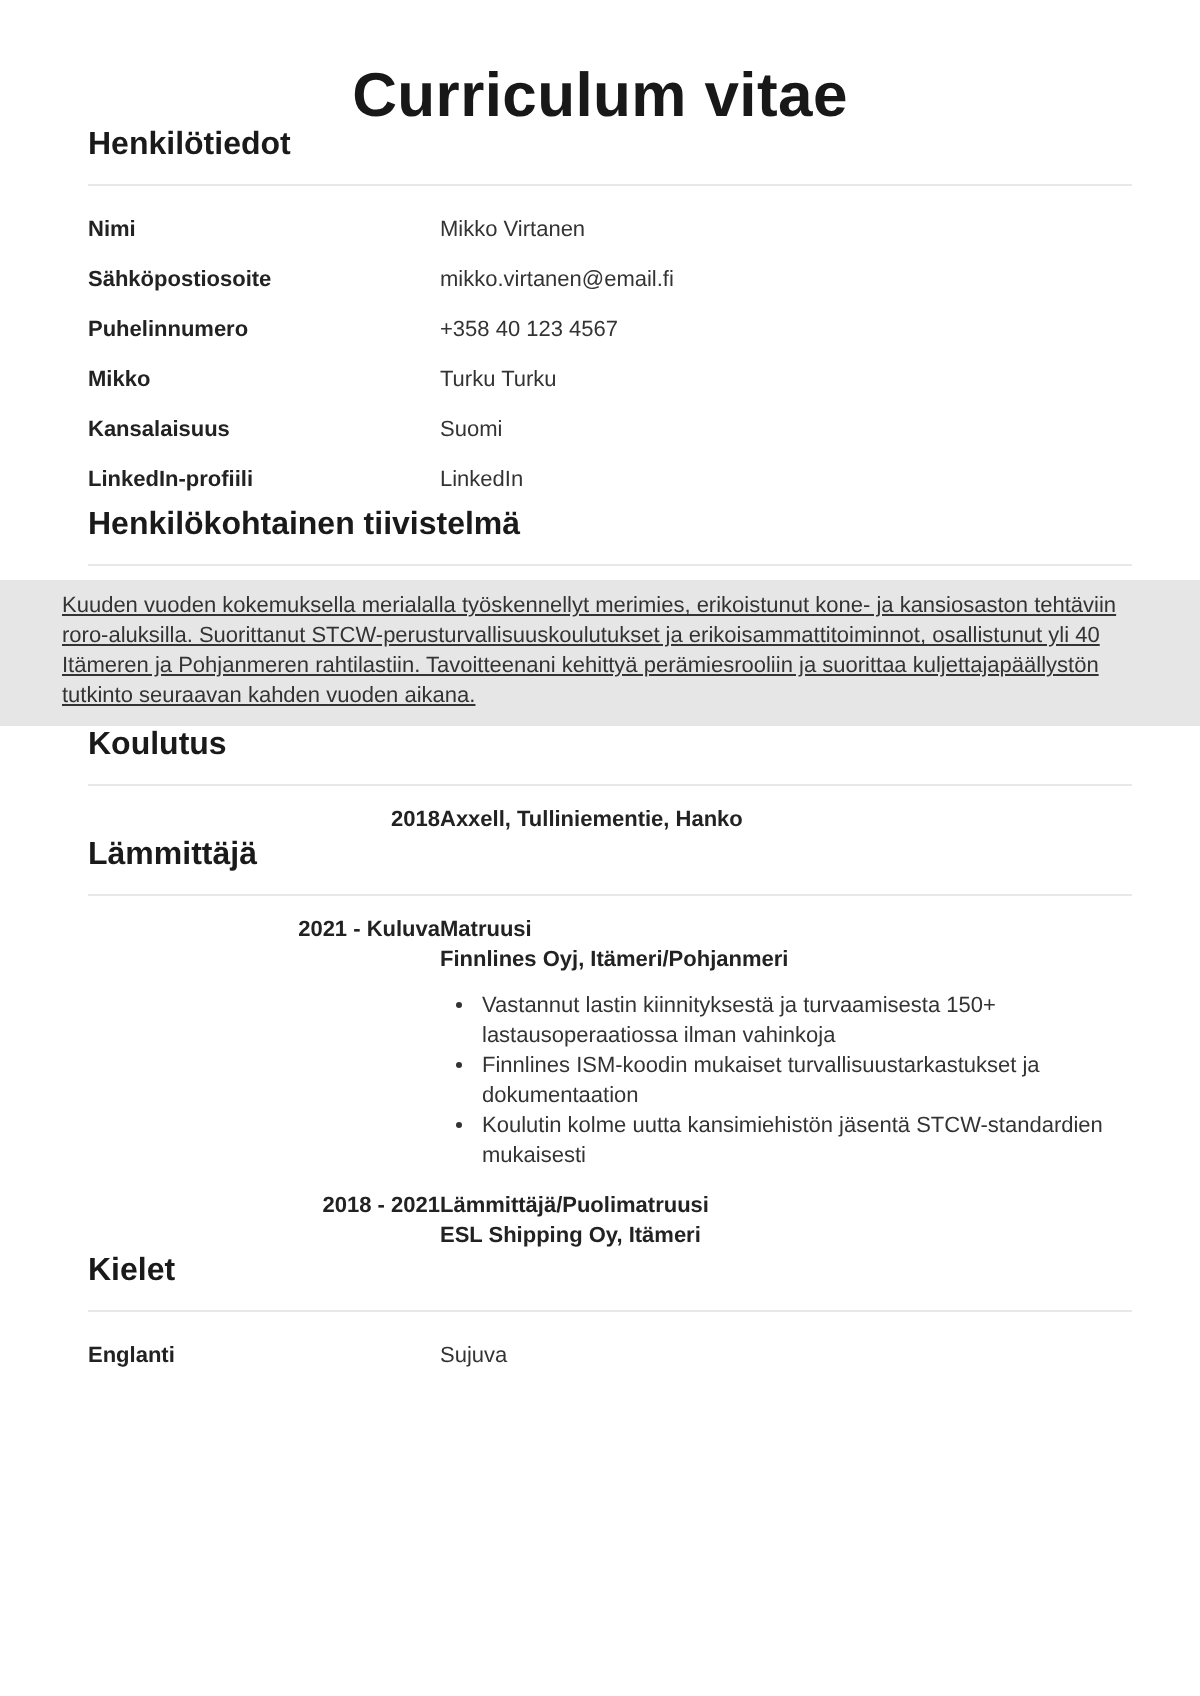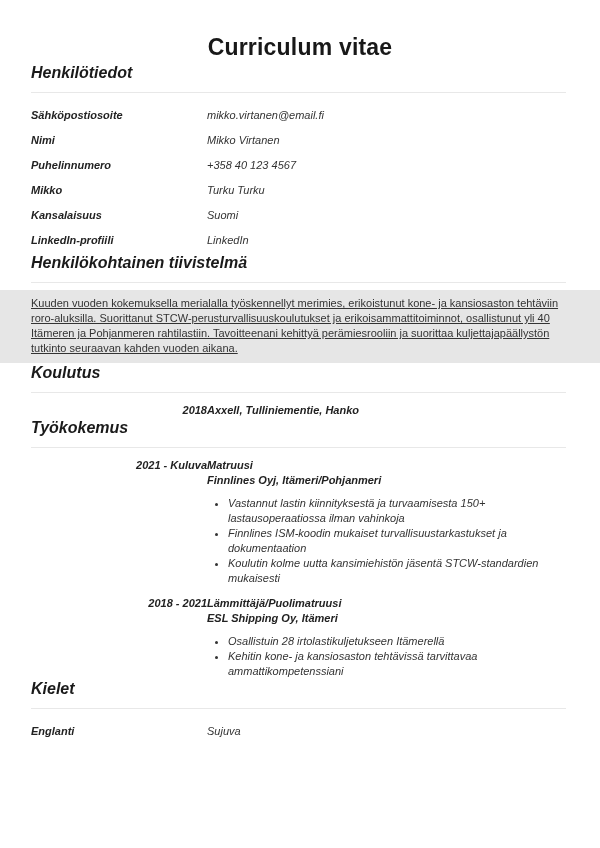--- a/index.html
+++ b/index.html
@@ -12,25 +12,25 @@
     height: 848px;
     overflow: hidden;
     font-family: "Liberation Sans", sans-serif;
     font-size: 11px;
     color: #333333;
     -webkit-font-smoothing: antialiased;
   }
   .page { width: 600px; }
 
   
-  .px { margin-left: 31px; margin-right: 34px; font-style: italic; }
+  .px { margin-left: 44px; margin-right: 34px; }
 
   h1.cv-title {
     margin: 32px 31px 0 31px;
-    font-size: 23px;
+    font-size: 31px;
     line-height: 31px;
     font-weight: bold;
     text-align: center;
     color: #181818;
     letter-spacing: 0.2px;
   }
 
   h2.sec-heading {
     font-size: 16px;
     line-height: 19px;
@@ -94,26 +94,26 @@
 <body>
 
 <div class="page">
 
   <h1 class="cv-title">Curriculum vitae</h1>
 
   <section>
     <h2 class="sec-heading px mt-31">Henkilötiedot</h2>
     <div class="fields px">
       <div class="row">
+        <div class="label">Nimi</div>
+        <div class="value">Mikko Virtanen</div>
+      </div>
+      <div class="row">
         <div class="label">Sähköpostiosoite</div>
         <div class="value">mikko.virtanen@email.fi</div>
-      </div>
-      <div class="row">
-        <div class="label">Nimi</div>
-        <div class="value">Mikko Virtanen</div>
       </div>
       <div class="row">
         <div class="label">Puhelinnumero</div>
         <div class="value">+358 40 123 4567</div>
       </div>
       <div class="row">
         <div class="label">Mikko</div>
         <div class="value">Turku Turku</div>
       </div>
       <div class="row">
@@ -138,44 +138,40 @@
     <h2 class="sec-heading px mt-10">Koulutus</h2>
     <div class="entry px">
       <div class="period">2018</div>
       <div class="entry-body">
         <div class="entry-org">Axxell, Tulliniementie, Hanko</div>
       </div>
     </div>
   </section>
 
   <section>
-    <h2 class="sec-heading px mt-19">Työkokemus</h2>
+    <h2 class="sec-heading px mt-19">Lämmittäjä</h2>
 
     <div class="entry px">
       <div class="period">2021 - Kuluva</div>
       <div class="entry-body">
         <div class="entry-title">Matruusi</div>
         <div class="entry-org">Finnlines Oyj, Itämeri/Pohjanmeri</div>
         <ul class="bullets">
           <li>Vastannut lastin kiinnityksestä ja turvaamisesta 150+ lastausoperaatiossa ilman vahinkoja</li>
           <li>Finnlines ISM-koodin mukaiset turvallisuustarkastukset ja dokumentaation</li>
           <li>Koulutin kolme uutta kansimiehistön jäsentä STCW-standardien mukaisesti</li>
         </ul>
       </div>
     </div>
 
     <div class="entry px">
       <div class="period">2018 - 2021</div>
       <div class="entry-body">
         <div class="entry-title">Lämmittäjä/Puolimatruusi</div>
         <div class="entry-org">ESL Shipping Oy, Itämeri</div>
-        <ul class="bullets">
-          <li>Osallistuin 28 irtolastikuljetukseen Itämerellä</li>
-          <li>Kehitin kone- ja kansiosaston tehtävissä tarvittavaa ammattikompetenssiani</li>
-        </ul>
       </div>
     </div>
   </section>
 
   <section>
     <h2 class="sec-heading px mt-22">Kielet</h2>
     <div class="fields px">
       <div class="row">
         <div class="label">Englanti</div>
         <div class="value">Sujuva</div>

